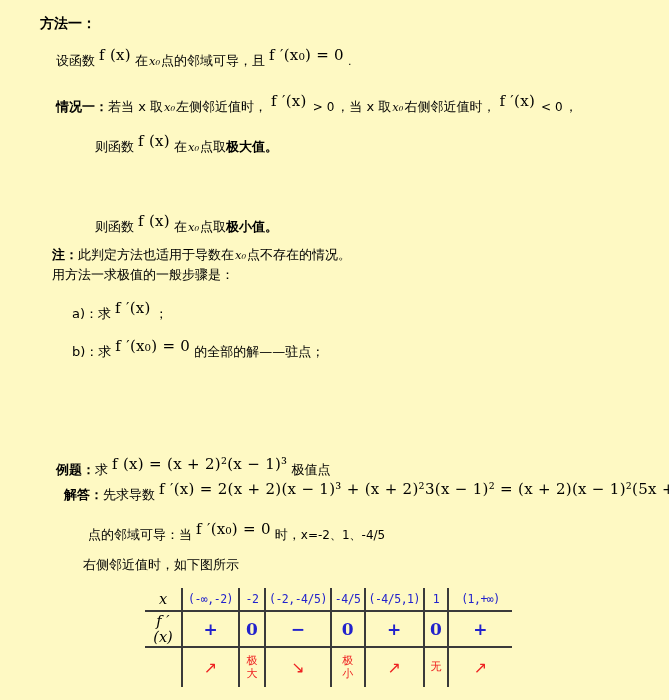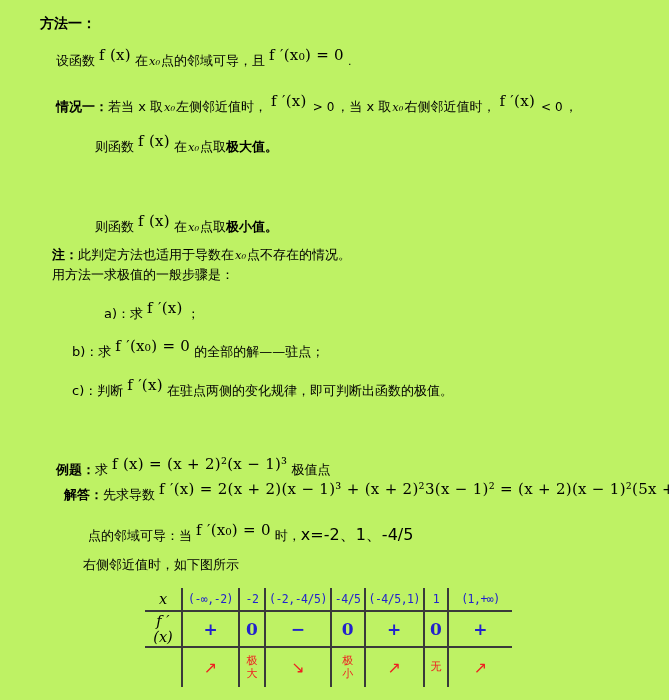--- a/index.html
+++ b/index.html
@@ -5,21 +5,21 @@
   :root {
     --blue: #2222cc;
     --red: #ee2222;
     --line: #3a3a3a;
   }
   html, body { margin: 0; padding: 0; background: #fff; }
   .page {
     position: relative;
     width: 669px;
     height: 700px;
-    background: #bef264;
+    background: #fef9c3;
     color: #000;
     font-family: "DejaVu Sans", sans-serif;
     font-size: 13px;
     overflow: hidden;
   }
   .line {
     position: absolute;
     white-space: nowrap;
     line-height: 1.35;
   }
@@ -114,42 +114,39 @@
   <div class="line" style="left:95px; top:216px;">
     <span>则函数</span><span class="math">f (x)</span><span>在</span><span class="x0">x₀</span><span>点取</span><span class="b">极小值。</span>
   </div>
 
   <div class="line" style="left:52px; top:266px;">用方法一求极值的一般步骤是：</div>
 
   <div class="line" style="left:52px; top:246px;">
     <span class="b">注：</span><span>此判定方法也适用于导数在</span><span class="x0">x₀</span><span>点不存在的情况。</span>
   </div>
 
-  <div class="line" style="left:72px; top:303px;margin-left:32px;">
+  <div class="line" style="left:72px; top:303px;">
     <span>a)：求</span><span class="math">f ′(x)</span><span>；</span>
   </div>
 
   <div class="line" style="left:72px; top:341px;text-align:right;">
     <span>b)：求</span><span class="math">f ′(x₀) = 0</span><span>的全部的解——驻点；</span>
   </div>
 
-  <div class="line" style="left:72px; top:380px;">
-    <span>c)：判断</span><span class="math">f ′(x)</span><span>在驻点两侧的变化规律，即可判断出函数的极值。</span>
-  </div>
 
   <div class="line" style="left:56px; top:459px;">
     <span class="b">例题：</span><span>求</span><span class="math">f (x) = (x + 2)²(x − 1)³</span><span>极值点</span>
   </div>
 
   <div class="line" style="left:64px; top:484px;">
     <span class="b">解答：</span><span>先求导数</span><span class="math">f ′(x) = 2(x + 2)(x − 1)³ + (x + 2)²3(x − 1)² = (x + 2)(x − 1)²(5x + 4)</span>
   </div>
 
   <div class="line" style="left:88px; top:524px;">
-    <span>点的邻域可导：当</span><span class="math">f ′(x₀) = 0</span><span>时，</span><span style="font-size:16px;">x=-2、1、-4/5</span>
+    <span>点的邻域可导：当</span><span class="math">f ′(x₀) = 0</span><span>时，</span><span style="font-size:12px;">x=-2、1、-4/5</span>
   </div>
 
   <div class="line" style="left:83px; top:556px;">右侧邻近值时，如下图所示</div>
 
   <table class="sign-table">
     <colgroup>
       <col style="width:37px">
         <col style="width:57px">
         <col style="width:26px">
         <col style="width:62px">

